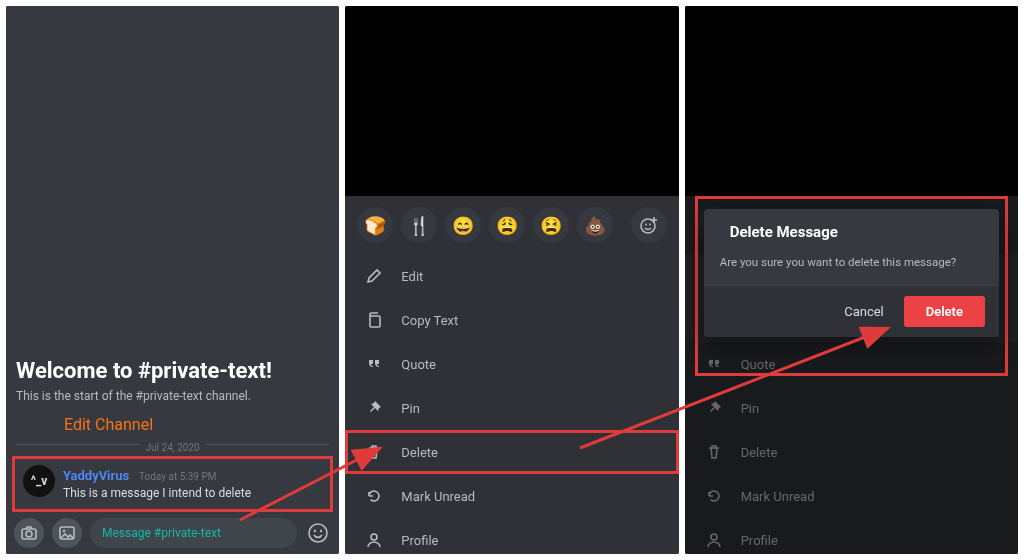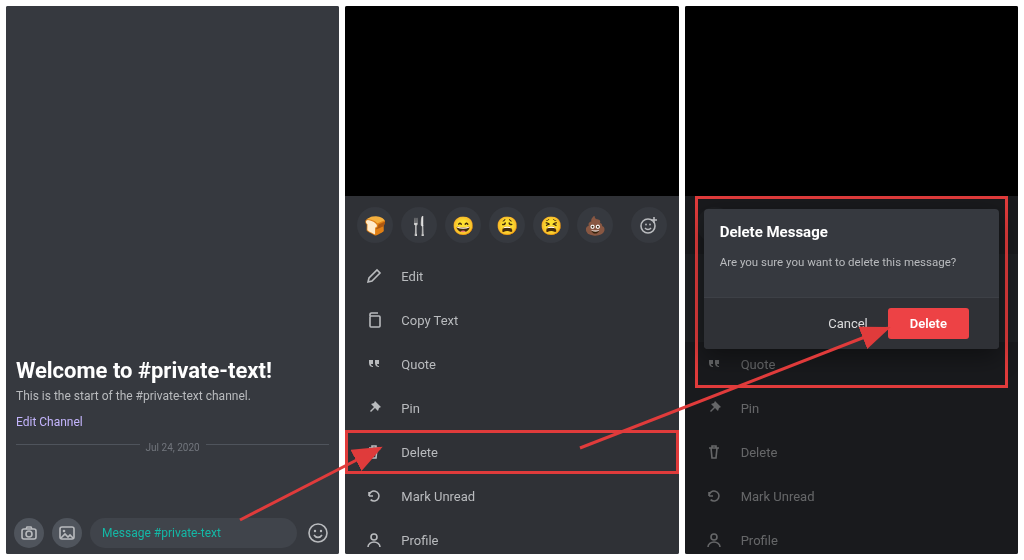--- a/index.html
+++ b/index.html
@@ -18,21 +18,21 @@
     overflow: hidden;
     color: #dcddde;
   }
   
   .p1-top { position:absolute; inset:0 0 auto 0; height:340px; background:#36393f; }
   .p1-welcome {
     position:absolute; left:10px; right:10px; top:352px;
   }
   .p1-welcome h2 { color:#ffffff; font-size:22px; font-weight:700; margin-bottom:6px; }
   .p1-welcome .sub { color:#b9bbbe; font-size:12px; margin-bottom:12px; }
-  .p1-welcome .edit { color:#c4b5fd; font-size:12px; cursor:pointer; }
+  .p1-welcome .edit { color:#f97316; font-size:16px; cursor:pointer;margin-left:48px; }
   .p1-divider {
     position:absolute; left:10px; right:10px; top:438px;
     border-top:1px solid #4f545c; text-align:center;
   }
   .p1-divider span {
     position:relative; top:-9px; background:#36393f; padding:0 6px;
     color:#72767d; font-size:10px;
   }
   .p1-message-box {
     position:absolute; left:6px; right:6px; top:450px; height:56px;
@@ -92,24 +92,24 @@
     position:absolute; inset:0; background:rgba(0,0,0,0.45);
   }
   .dialog-wrap {
     position:absolute; left:10px; right:10px; top:190px;
     border:3px solid #e03b3b; padding:10px 6px 36px 6px;
   }
   .dialog {
     background:#36393f; border-radius:4px; overflow:hidden;
     box-shadow:0 8px 24px rgba(0,0,0,0.4);
   }
-  .dialog .d-head { padding:14px 16px 10px; color:#fff; font-weight:700; font-size:15px; }
-  .dialog .d-body { padding:4px 16px 28px; color:#b9bbbe; font-size:11.5px; border-bottom:1px solid rgba(255,255,255,0.04); }
+  .dialog .d-head { padding:14px 26px 10px; color:#fff; font-weight:700; font-size:15px; }
+  .dialog .d-body { padding:4px 16px 16px; color:#b9bbbe; font-size:11.5px; border-bottom:1px solid rgba(255,255,255,0.04); }
   .dialog .d-foot {
-    background:#2f3136; padding:10px 30px; display:flex; justify-content:flex-end; gap:10px;align-items:center;
+    background:#2f3136; padding:10px 14px; display:flex; justify-content:flex-end; gap:10px;align-items:center;
   }
   .btn-cancel { color:#dcddde; font-size:13px; padding:8px 10px; cursor:pointer; }
   .btn-delete {
     background:#ed4245; color:#fff; font-size:13px; font-weight:600;
     padding:8px 22px; border-radius:3px; cursor:pointer;
   }
 
   
   svg.arrows {
     position:absolute; inset:0; width:1024px; height:560px; pointer-events:none;
@@ -127,20 +127,28 @@
   <div class="p1-welcome">
     <h2>Welcome to #private-text!</h2>
     <div class="sub">This is the start of the #private-text channel.</div>
     <div class="edit">Edit Channel</div>
   </div>
 
   <div class="p1-divider">
     <span>Jul 24, 2020</span>
   </div>
 
+  <div class="p1-message-box">
+    <div class="p1-avatar">^_v</div>
+    <div class="p1-msg-body">
+      <span class="author">YaddyVirus</span>
+      <span class="ts">Today at 5:39 PM</span>
+      <div class="text">This is a message I intend to delete</div>
+    </div>
+  </div>
 
   <div class="p1-bottombar">
     <div class="circ-btn">
       <svg width="16" height="14" viewBox="0 0 16 14">
           <rect class="ico" x="1" y="3" width="14" height="10" rx="2"></rect>
           <circle class="ico" cx="8" cy="8" r="3"></circle>
           <path class="ico" d="M5 3l1-2h4l1 2"></path>
         </svg>
     </div>
     <div class="circ-btn">

